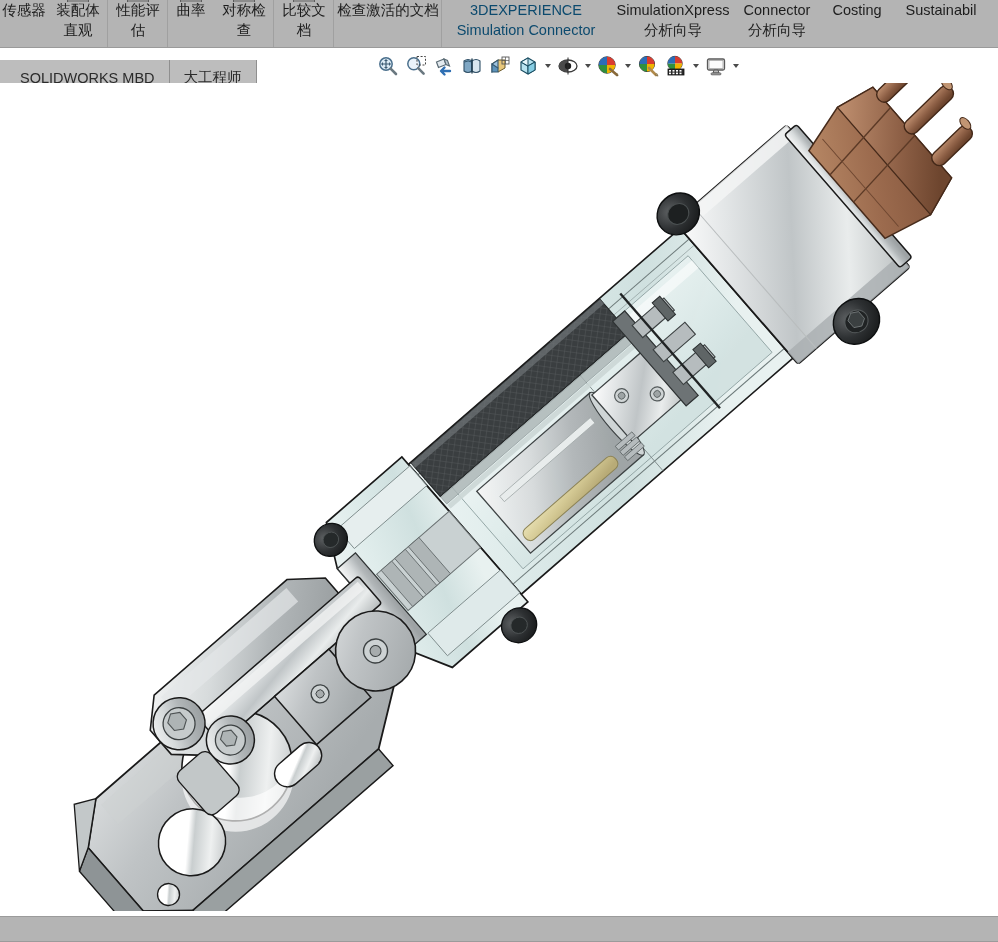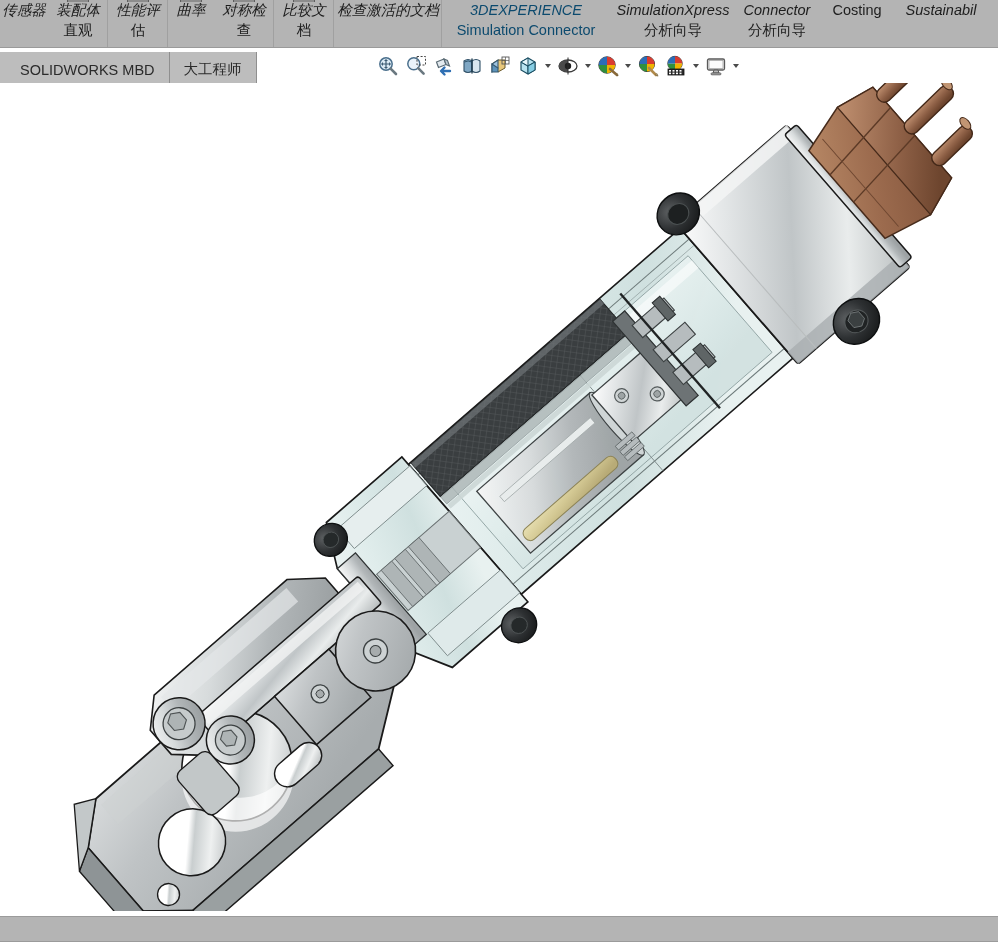--- a/index.html
+++ b/index.html
@@ -37,21 +37,20 @@
     font-size: 14.5px;
     line-height: 20px;
     white-space: nowrap;
     cursor: default;
   }
   .cmd .lbl {
     text-align: right;
     font-size: 14.5px;
     line-height: 20px;
     letter-spacing: 0;
-    font-style: italic;
   }
   .cmd .lbl2 {
     text-align: center;
     font-size: 14.5px;
     line-height: 20px;
   }
   .cmd.dim { color: #0c4a6e; }
   .cmd.sep-r::after {
     content: "";
     position: absolute;
@@ -76,21 +75,21 @@
     margin-top: 4px;
   }
 
   
   .tabrow {
     position: absolute; left: 0; top: 48px;
     width: 998px; height: 35px;
     background: #ffffff;
   }
   .tabstrip {
-    position: absolute; left: 0; top: 4px;
+    position: absolute; left: 0; top: 12px;
     height: 35px;
     display: flex;
     align-items: stretch;
   }
   .tab {
     display: flex; align-items: center;
     padding: 0 14px;
     background: #bdbdbd;
     border-right: 1px solid #8f8f8f;
     color: #2b2b2b;

